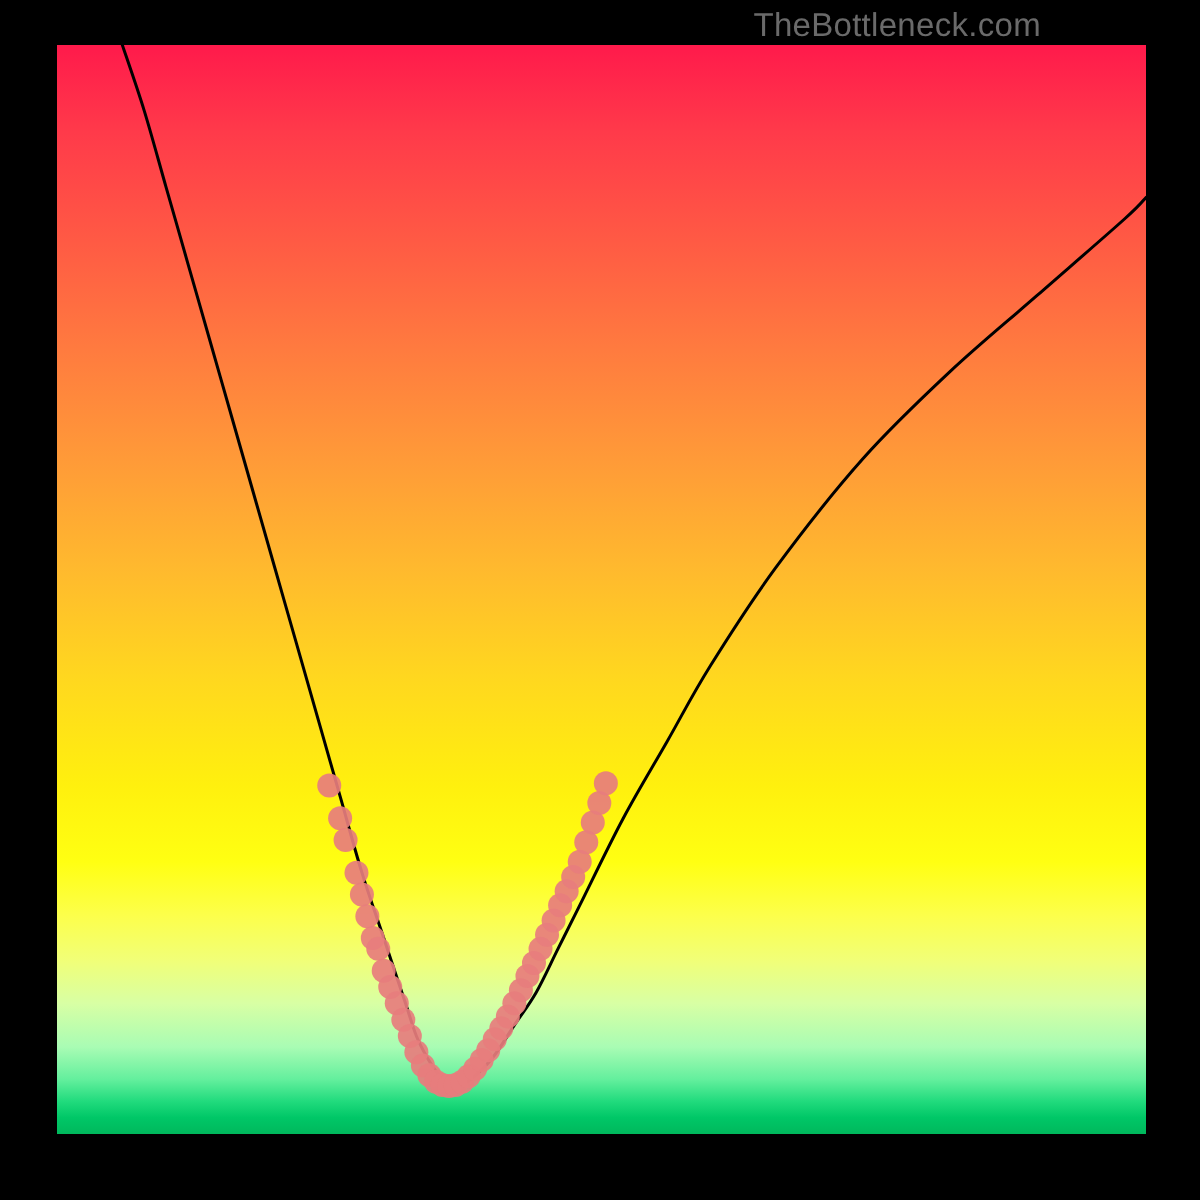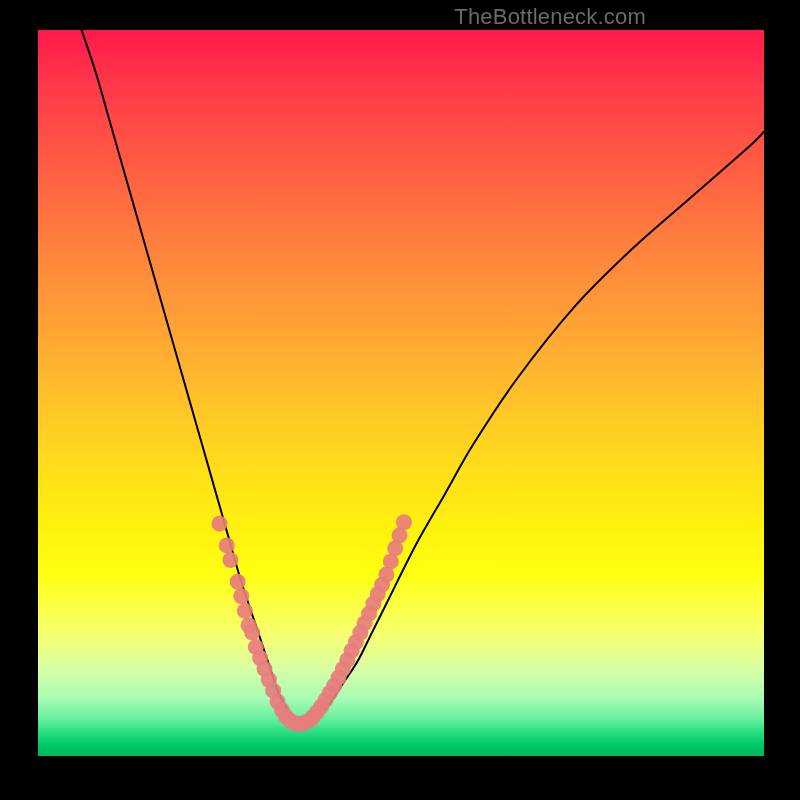--- a/index.html
+++ b/index.html
@@ -11,20 +11,21 @@
     font-family: Arial, Helvetica, sans-serif;
     overflow: hidden;
   }
   .frame {
     position: absolute;
     left: 0;
     top: 0;
     width: 656px;
     height: 800px;
     background: #000;
+    padding-left: 48px;
   }
   .plot-area {
     position: absolute;
     left: 38px;
     top: 30px;
     width: 726px;
     height: 726px;
     overflow: hidden;
   }
   .gradient {

